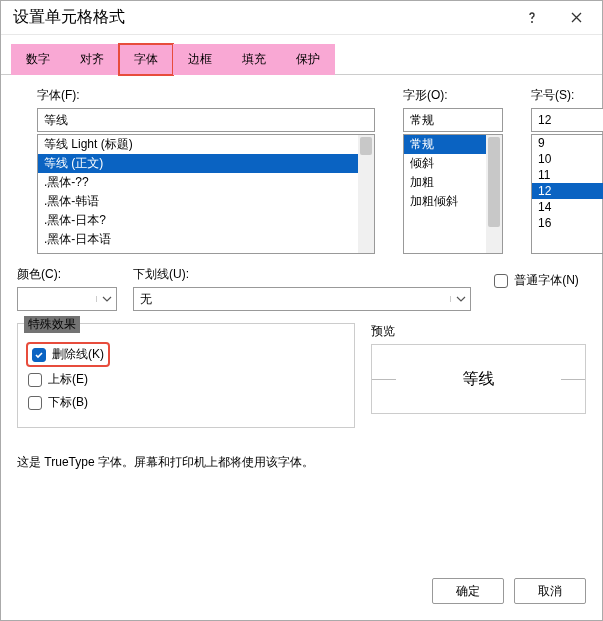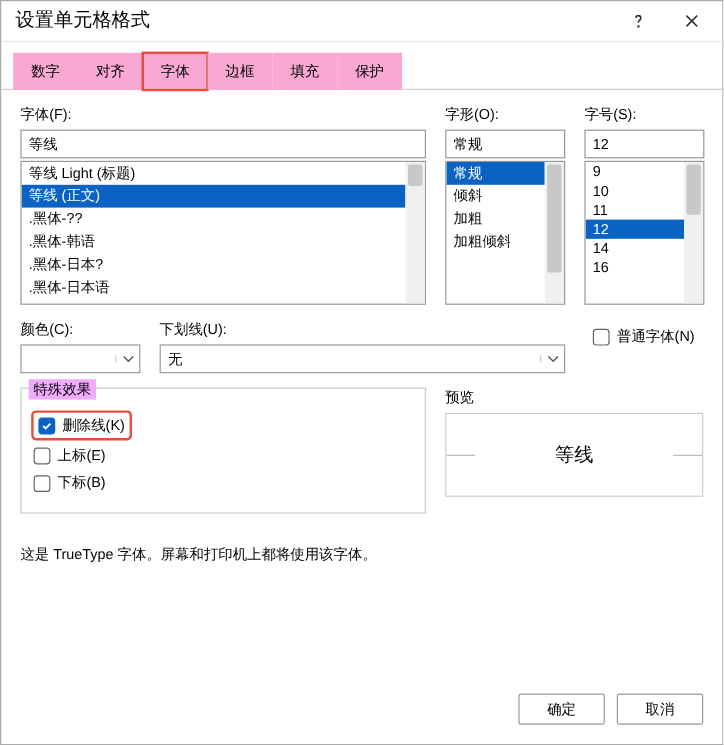--- a/index.html
+++ b/index.html
@@ -54,21 +54,21 @@
     outline: 2px solid #e74c3c;
     outline-offset: -1px;
   }
   .content {
     flex: 1;
     padding: 12px 16px 10px 16px;
     display: flex;
     flex-direction: column;
     position: relative;
   }
-  .row1 { display: flex; gap: 16px; }
+  .row1 { display: flex; gap: 28px; margin-left: 20px; }
   .col { display: flex; flex-direction: column; }
   .col.font { flex: 0 0 338px; }
   .col.style { flex: 0 0 100px; }
   .col.size { flex: 0 0 100px; }
   .lbl { margin-bottom: 4px; }
   .txtinput {
     border: 1px solid #999;
     height: 24px;
     padding: 2px 6px;
     font-size: 12px;
@@ -131,21 +131,21 @@
   .row3 { display: flex; gap: 16px; margin-top: 12px; }
   .fieldset {
     position: relative;
     border: 1px solid #ccc;
     padding: 14px 10px 10px 10px;
   }
   .fieldset .legend {
     position: absolute;
     top: -8px;
     left: 6px;
-    background: #f0abfc;
+    background: #737373;
     padding: 0 4px;
   }
   .effects { flex: 0 0 338px; }
   .preview { flex: 1; }
   .chk { display: flex; align-items: center; gap: 6px; margin: 6px 0; }
   .chkbox {
     width: 14px;
     height: 14px;
     border: 1px solid #666;
     border-radius: 3px;

